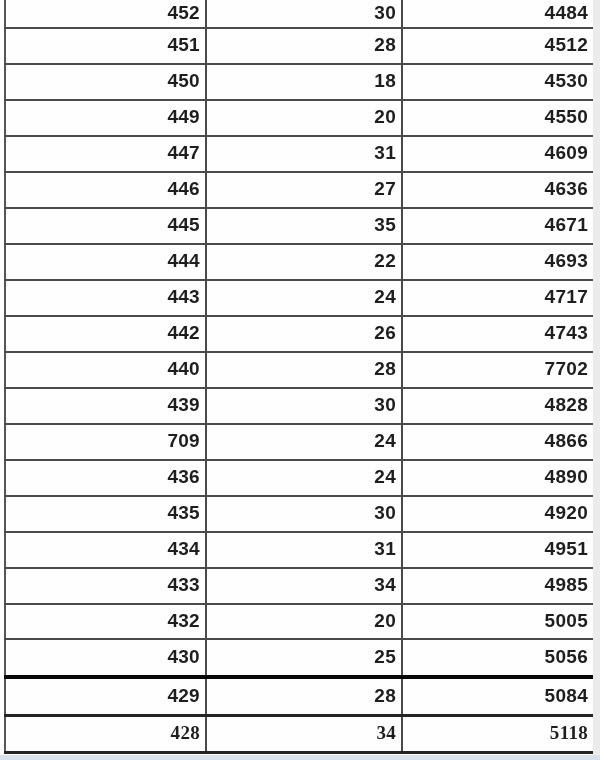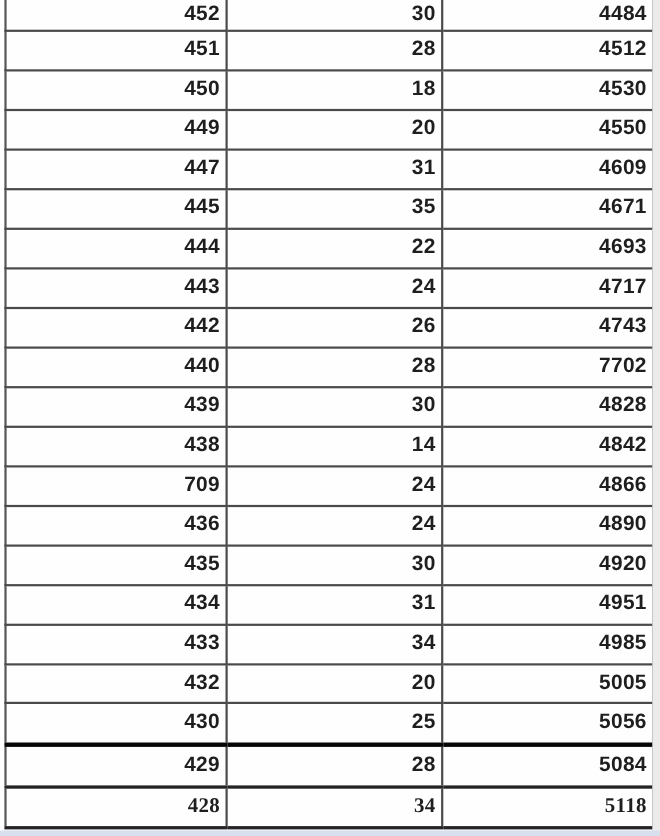--- a/index.html
+++ b/index.html
@@ -95,20 +95,25 @@
           <td>449</td>
           <td>20</td>
           <td>4550</td>
         </tr>
         <tr>
           <td>447</td>
           <td>31</td>
           <td>4609</td>
         </tr>
         <tr>
+          <td>446</td>
+          <td>27</td>
+          <td>4636</td>
+        </tr>
+        <tr>
           <td>445</td>
           <td>35</td>
           <td>4671</td>
         </tr>
         <tr>
           <td>444</td>
           <td>22</td>
           <td>4693</td>
         </tr>
         <tr>
@@ -123,25 +128,20 @@
         </tr>
         <tr>
           <td>440</td>
           <td>28</td>
           <td>7702</td>
         </tr>
         <tr>
           <td>439</td>
           <td>30</td>
           <td>4828</td>
-        </tr>
-        <tr>
-          <td>438</td>
-          <td>14</td>
-          <td>4842</td>
         </tr>
         <tr>
           <td>709</td>
           <td>24</td>
           <td>4866</td>
         </tr>
         <tr>
           <td>436</td>
           <td>24</td>
           <td>4890</td>

